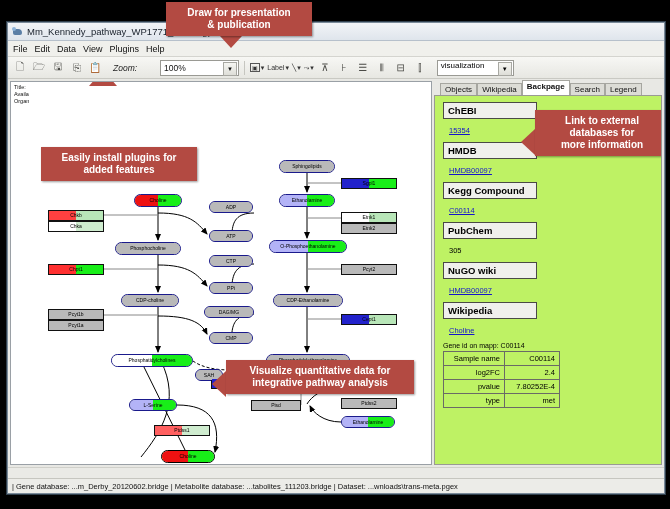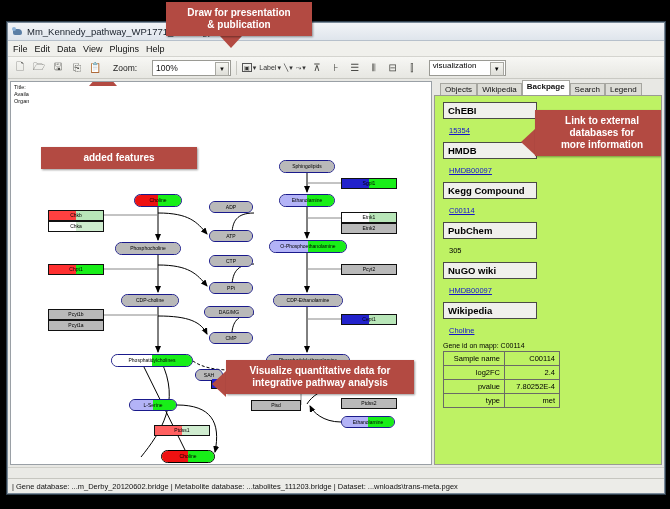--- a/index.html
+++ b/index.html
@@ -14,21 +14,21 @@
   .tb-title{font-size:9.5px;color:#18202b;white-space:nowrap;overflow:hidden;}
 
   
   .menubar{height:15px;background:#f0f0ec;border-bottom:1px solid #d4d4cf;display:flex;align-items:center;padding-left:5px;gap:7px;flex:none;}
   .menubar span{font-size:9px;color:#111;cursor:default;}
 
   
   .toolbar{height:21px;background:linear-gradient(#f7f7f4,#e7e7e2);border-bottom:1px solid #c9c9c3;display:flex;align-items:center;padding-left:4px;gap:3px;flex:none;}
   .tbtn{width:16px;height:16px;display:flex;align-items:center;justify-content:center;font-size:10px;color:#4a4a46;}
   .tsep{width:1px;height:14px;background:#c6c6c0;margin:0 2px;}
-  .zlabel{font-size:8.5px;color:#222;margin-left:6px;margin-right:12px;}
+  .zlabel{font-size:8.5px;color:#222;margin-left:6px;margin-right:20px;font-style:italic;}
   .zcombo{width:74px;height:14px;background:#fff;border:1px solid #9a9a94;display:flex;align-items:center;font-size:8.5px;padding-left:3px;color:#111;position:relative;}
   .zcombo .arr{position:absolute;right:1px;top:1px;width:12px;height:12px;background:linear-gradient(#f6f6f2,#dedeD8);border:1px solid #a8a8a2;display:flex;align-items:center;justify-content:center;font-size:6px;}
   .dd{display:flex;align-items:center;gap:1px;font-size:7px;color:#333;}
   .visbox{width:72px;height:14px;background:#fff;border:1px solid #9a9a94;font-size:8px;display:flex;padding-left:3px;position:relative;margin-left:6px;}
   .visbox .arr{position:absolute;right:1px;top:1px;width:12px;height:12px;background:linear-gradient(#f6f6f2,#dedeD8);border:1px solid #a8a8a2;display:flex;align-items:center;justify-content:center;font-size:6px;}
 
   
   .main{flex:1;display:flex;min-height:0;background:#e8e8e4;}
   .canvaswrap{width:420px;background:#fff;border:1px solid #9aa0a6;margin:2px 1px 2px 2px;position:relative;overflow:hidden;}
   .rightwrap{flex:1;display:flex;flex-direction:column;margin:2px 2px 2px 1px;min-width:0;}
@@ -350,20 +350,21 @@
             <span class="nlabel">Ptdss2</span>
           </div>
           <div class="node gene" style="left: 143px; top: 343px; width: 56px; height: 11px;">
             <div class="half hl" style="background: rgb(255, 96, 96);"></div>
             <div class="half hr" style="background: rgb(207, 236, 207);"></div>
             <span class="nlabel">Ptdss1</span>
           </div>
         </div>
 
       <div class="callout" style="left:30px;top:65px;width:140px;">
+        <div>Easily install plugins for</div>
         <div>added features</div>
       </div>
       <div class="arrow-up" style="left:78px;top:-12px;"></div>
 
       <div class="callout" style="left:215px;top:278px;width:172px;">
         <div>Visualize quantitative data  for</div>
         <div>integrative pathway analysis</div>
       </div>
       <div class="arrow-lf" style="left:201px;top:289px;"></div>
 

